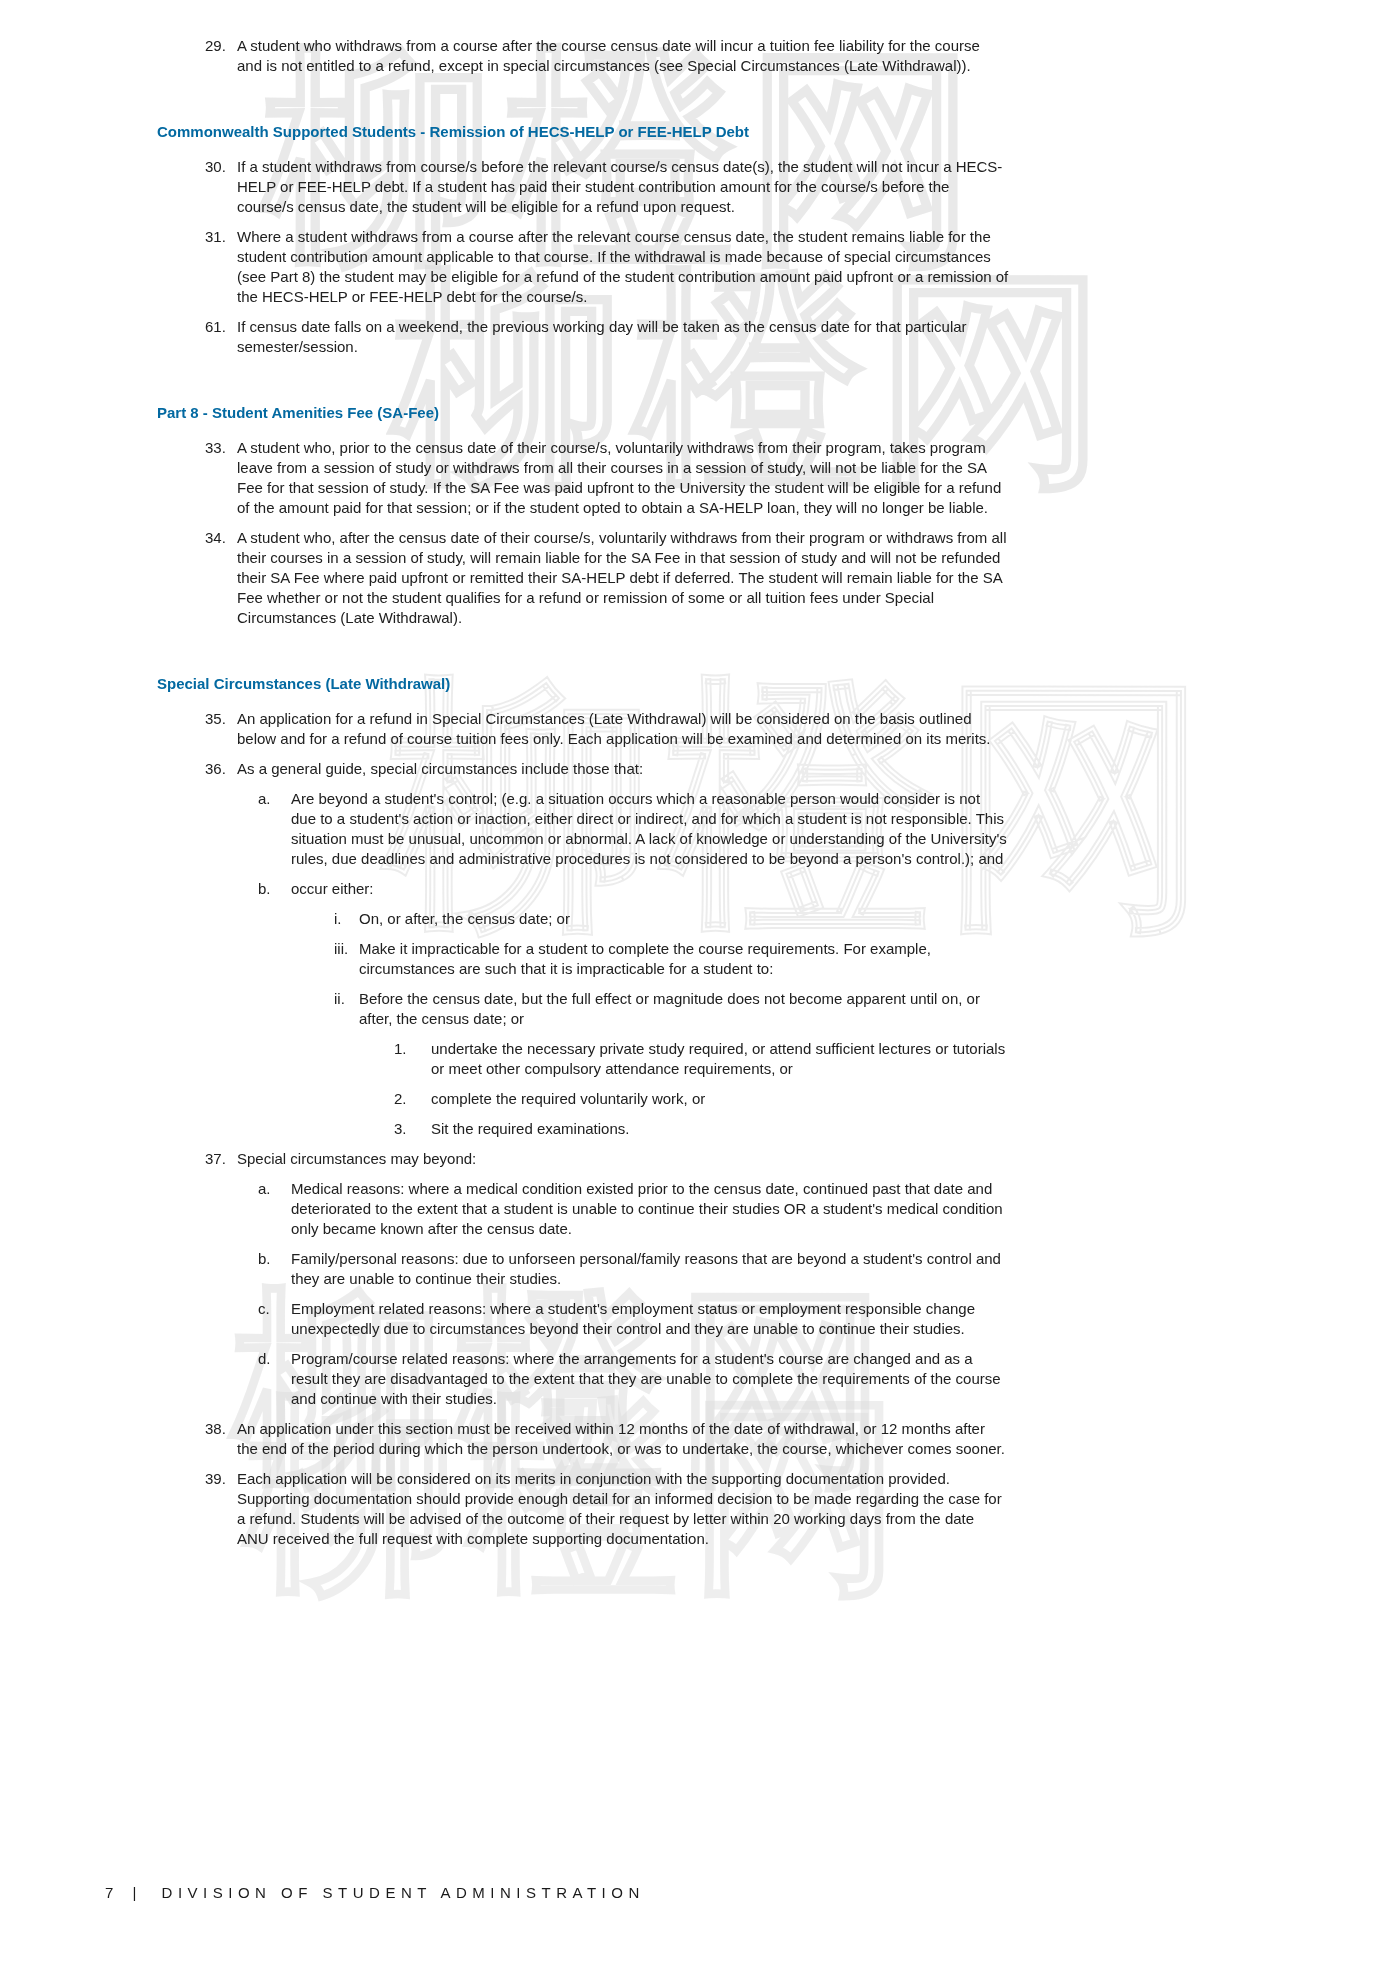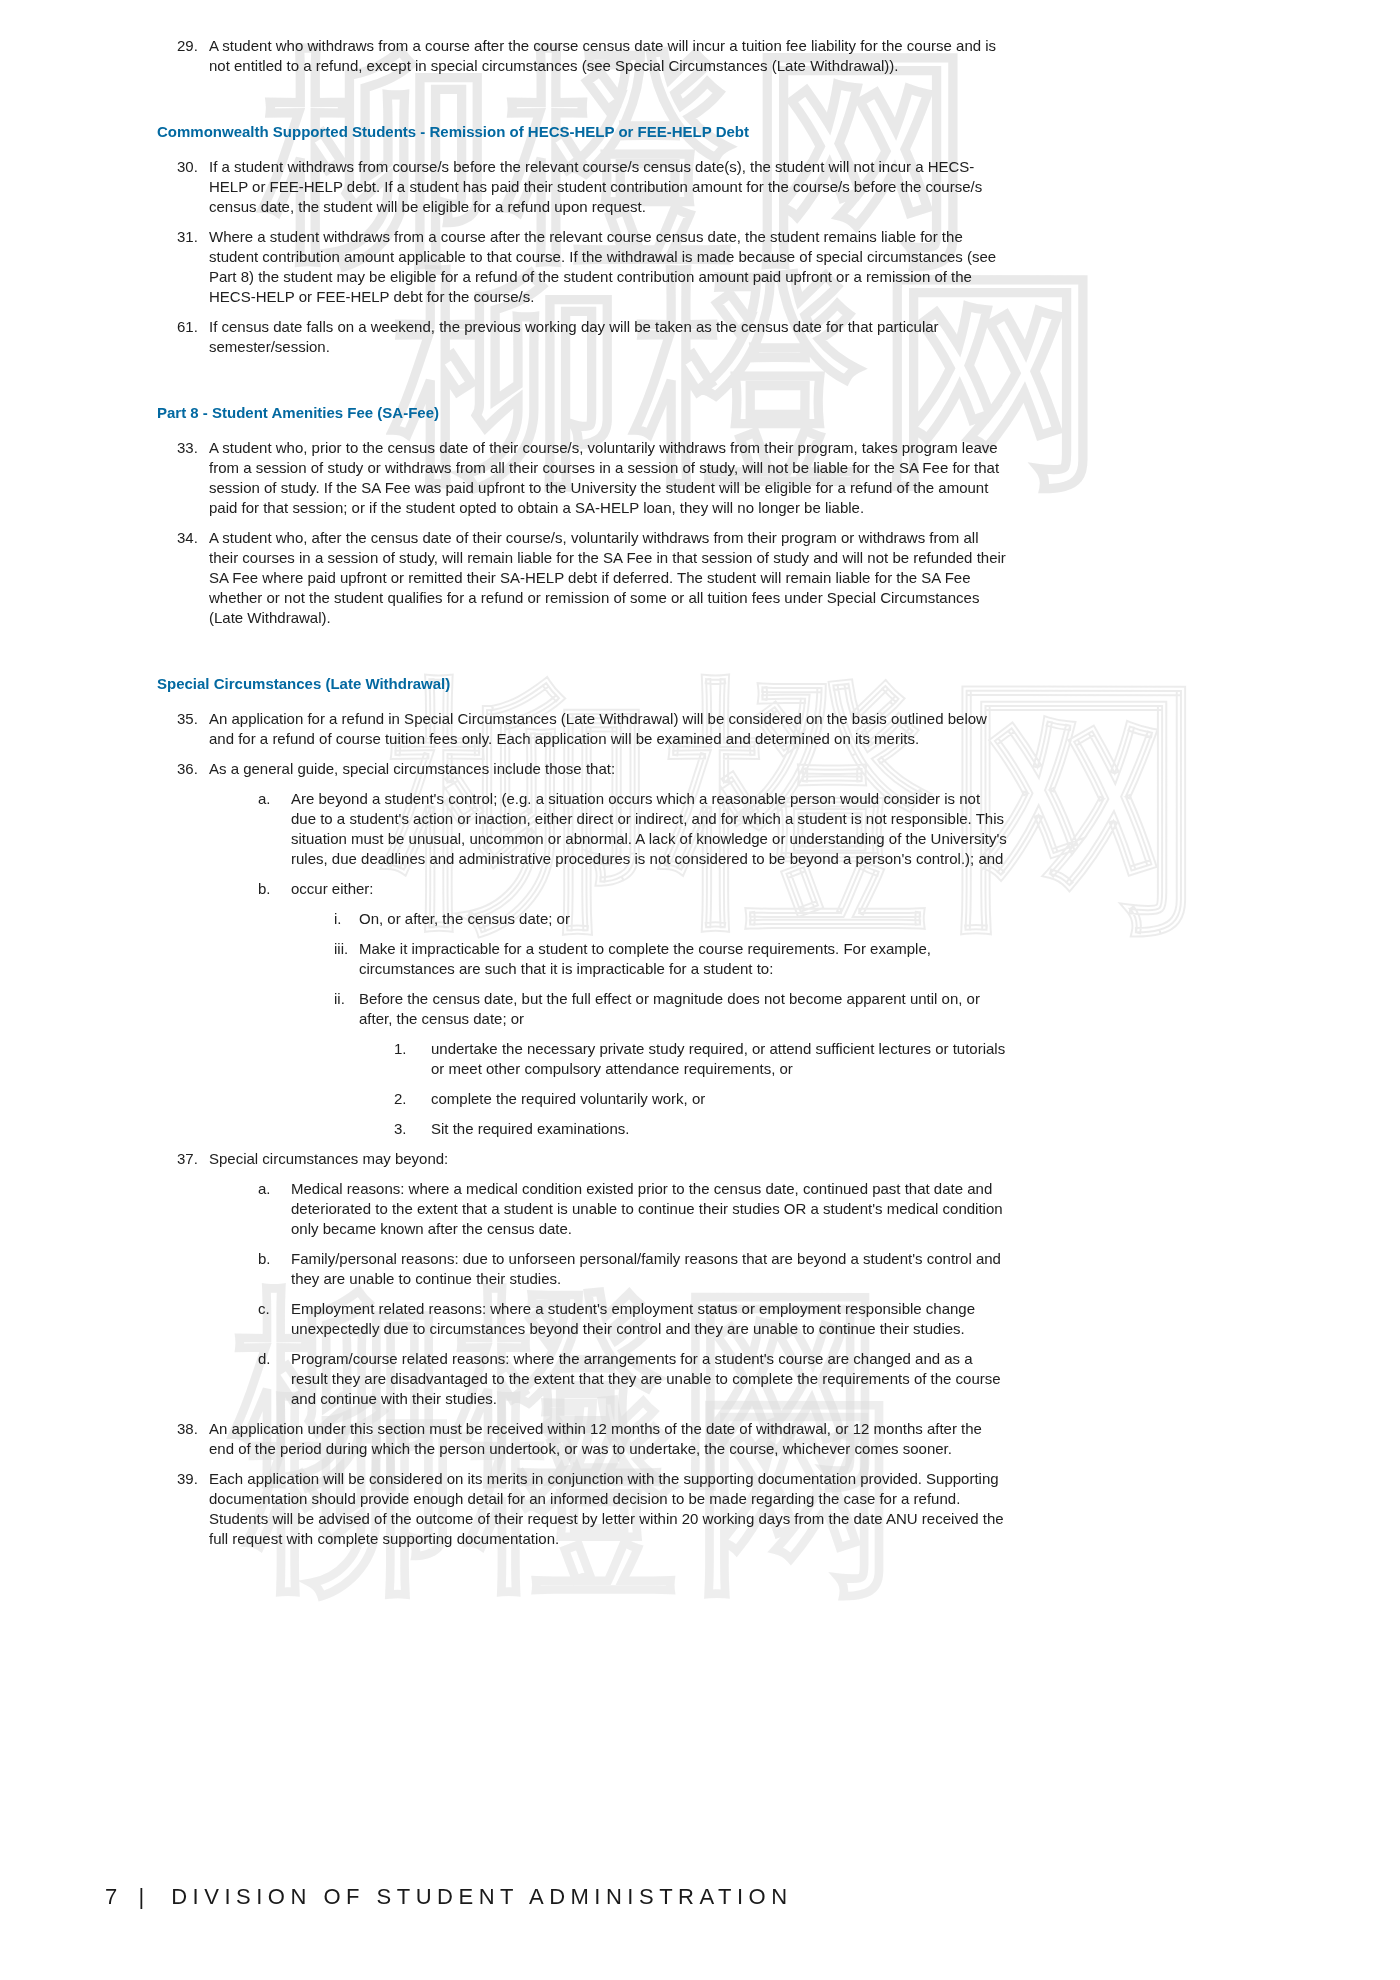--- a/index.html
+++ b/index.html
@@ -58,35 +58,35 @@
     margin-top: 46px;
     margin-bottom: 15px;
   }
   .item {
     display: flex;
     align-items: flex-start;
     margin-bottom: 10px;
   }
   .item .marker { flex: none; }
   .item .text { flex: 1 1 auto; }
-  .lvl1 { margin-left: 20px; justify-content: center; }
+  .lvl1 { margin-left: 48px; justify-content: center; }
   .lvl1 .marker { width: 32px; }
   .lvl2 { margin-left: 101px; }
   .lvl2 .marker { width: 33px; }
   .lvl3 { margin-left: 177px; }
   .lvl3 .marker { width: 25px; }
   .lvl4 { margin-left: 237px; }
   .lvl4 .marker { width: 37px; }
 
   .footer {
     position: absolute;
     left: 105px;
     top: 1884px;
     z-index: 1;
-    font-size: 22px;
+    font-size: 15px;
     letter-spacing: 5.5px;
     color: #1a1a1a;
     white-space: nowrap;
   }
   .footer .sep { margin: 0 10px 0 4px; color: #1a1a1a; }
 </style>
 </head>
 <body>
 
 <div class="page">

